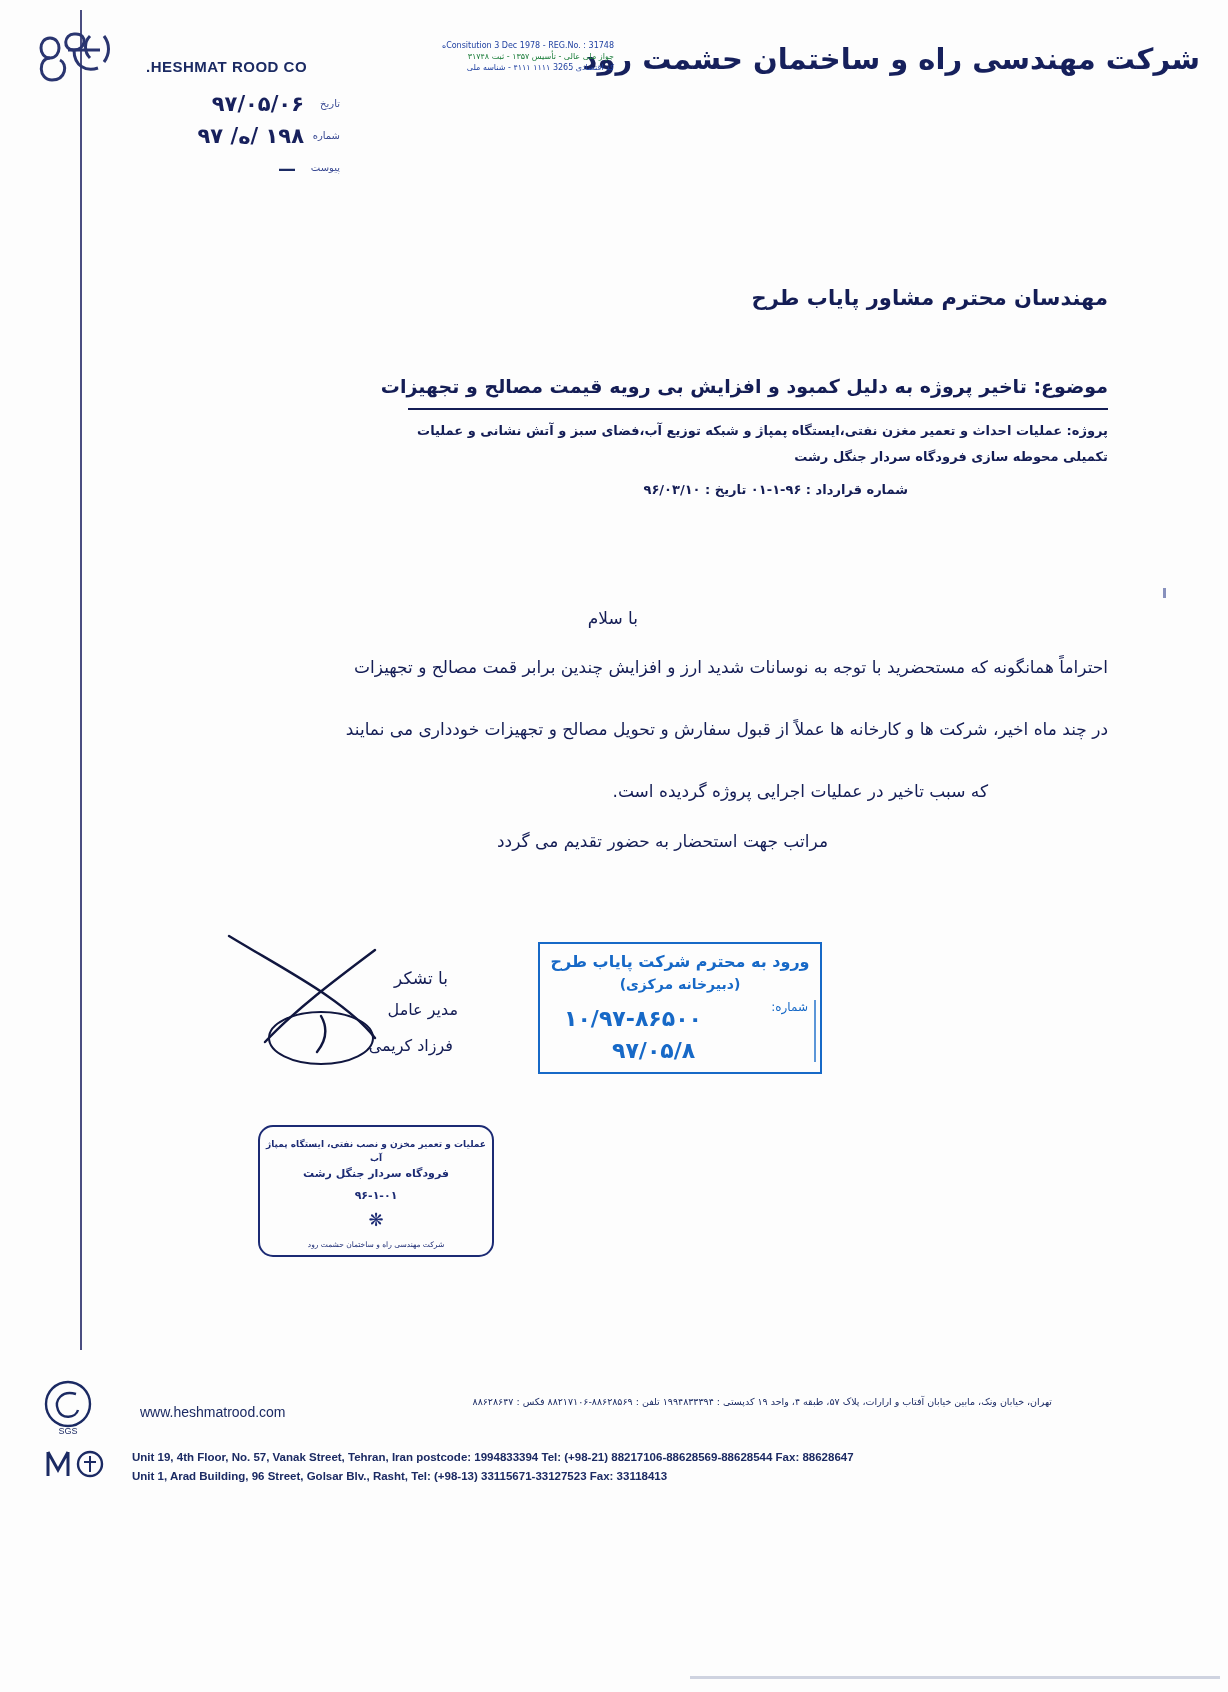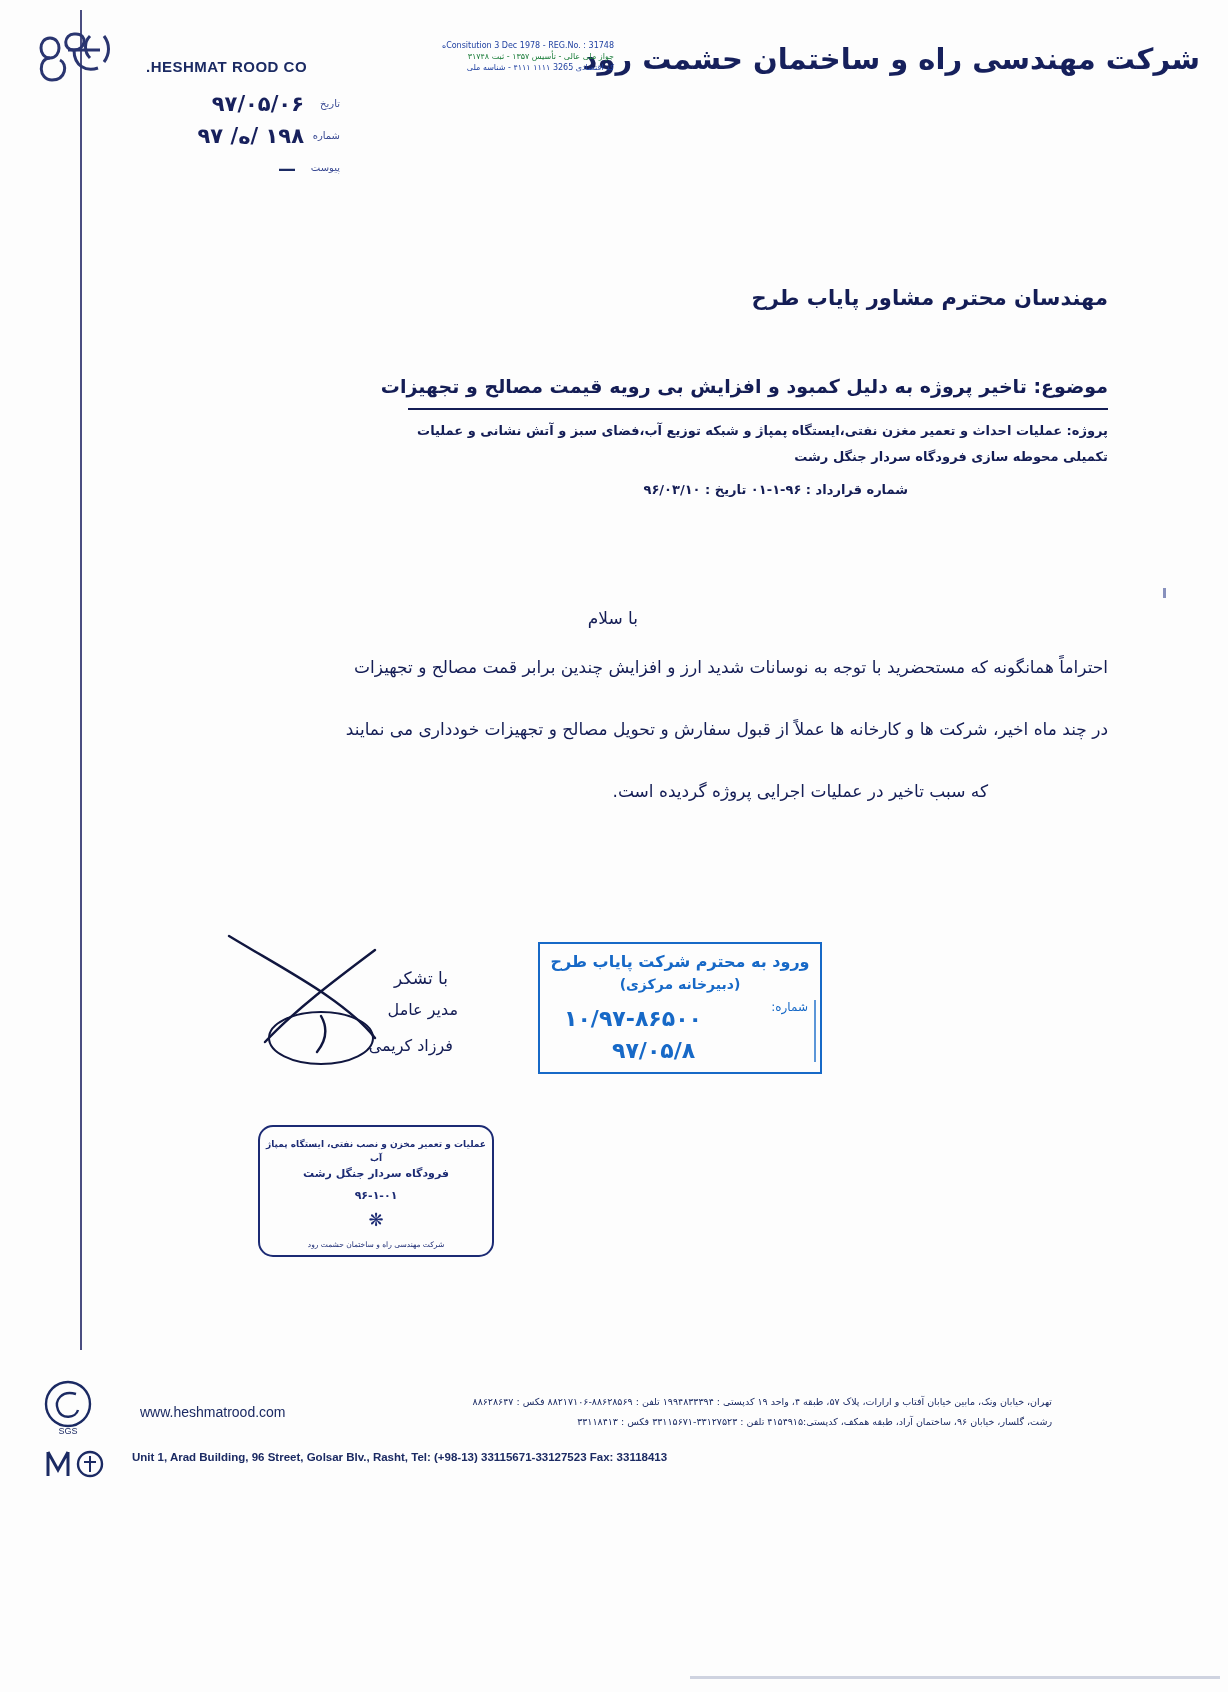--- a/index.html
+++ b/index.html
@@ -153,20 +153,21 @@
   <div class="addressee">مهندسان محترم مشاور پایاب طرح</div>
   <div class="subject">موضوع: تاخیر پروژه به دلیل کمبود و افزایش بی رویه قیمت مصالح  و تجهیزات</div>
   <div class="subject-rule"></div>
   <div class="project">پروژه: عملیات احداث و تعمیر مغزن نفتی،ایستگاه پمپاژ و شبکه توزیع آب،فضای سبز و آتش نشانی و عملیات تکمیلی محوطه سازی فرودگاه سردار جنگل رشت</div>
   <div class="contract">شماره قرارداد : ۹۶-۱-۰۱  تاریخ : ۹۶/۰۳/۱۰</div>
 
   <div class="greet">با  سلام</div>
   <div class="para p1">احتراماً همانگونه که مستحضرید با توجه به نوسانات شدید ارز و افزایش چندین برابر قمت مصالح و تجهیزات</div>
   <div class="para p2">در چند ماه اخیر، شرکت ها و کارخانه ها عملاً از قبول سفارش و تحویل مصالح و تجهیزات خودداری می نمایند</div>
   <div class="para p3">که سبب تاخیر در عملیات اجرایی پروژه گردیده است.</div>
+  <div class="para p4">مراتب جهت استحضار به حضور تقدیم می گردد</div>
 
   <div class="sig-thanks">با تشکر</div>
   <div class="sig-title">مدیر عامل</div>
   <div class="sig-name">فرزاد کریمی</div>
 
   <div class="sig-stroke">
     <svg viewBox="0 0 200 140" fill="none" stroke="#10163f" stroke-width="2.4" stroke-linecap="round">
       <path d="M4 6 C60 40 120 70 150 108"></path>
       <path d="M150 20 C110 50 70 80 40 112"></path>
       <ellipse cx="96" cy="108" rx="52" ry="26" stroke-width="2"></ellipse>
@@ -198,20 +199,20 @@
       <text x="26" y="56" font-size="9" fill="#1b2a63" stroke="none" text-anchor="middle" font-family="Liberation Sans">SGS</text>
       <path d="M6 74 L6 98 M6 74 L16 92 L26 74 M26 74 L26 98" stroke-width="3"></path>
       <circle cx="48" cy="86" r="12"></circle>
       <path d="M48 78 L48 94 M42 84 L54 84" stroke-width="2"></path>
     </svg>
   </div>
 
   <div class="web">www.heshmatrood.com</div>
   <div class="foot-fa">
     <div>تهران، خیابان ونک، مابین خیابان آفتاب و ارارات، پلاک ۵۷، طبقه ۴، واحد ۱۹  کدپستی : ۱۹۹۴۸۳۳۳۹۴  تلفن : ۸۸۶۲۸۵۶۹-۸۸۲۱۷۱۰۶  فکس : ۸۸۶۲۸۶۴۷</div>
-    <div>رشت، گلسار، خیابان ۹۶، ساختمان آراد، طبقه همکف، کدپستی:۴۱۵۴۹۱۵  تلفن : ۳۳۱۲۷۵۲۳-۳۳۱۱۵۶۷۱  فکس : ۳۳۱۱۸۴۱۳</div>
   </div>
   <div class="foot-en">
+    <div>Unit 19, 4th Floor, No. 57, Vanak Street, Tehran, Iran    postcode: 1994833394  Tel: (+98-21) 88217106-88628569-88628544  Fax: 88628647</div>
     <div>Unit 1, Arad Building, 96 Street, Golsar Blv., Rasht, Tel: (+98-13) 33115671-33127523 Fax: 33118413</div>
   </div>
 
   <div class="edge"></div>
 </div>
 
 </body></html>

